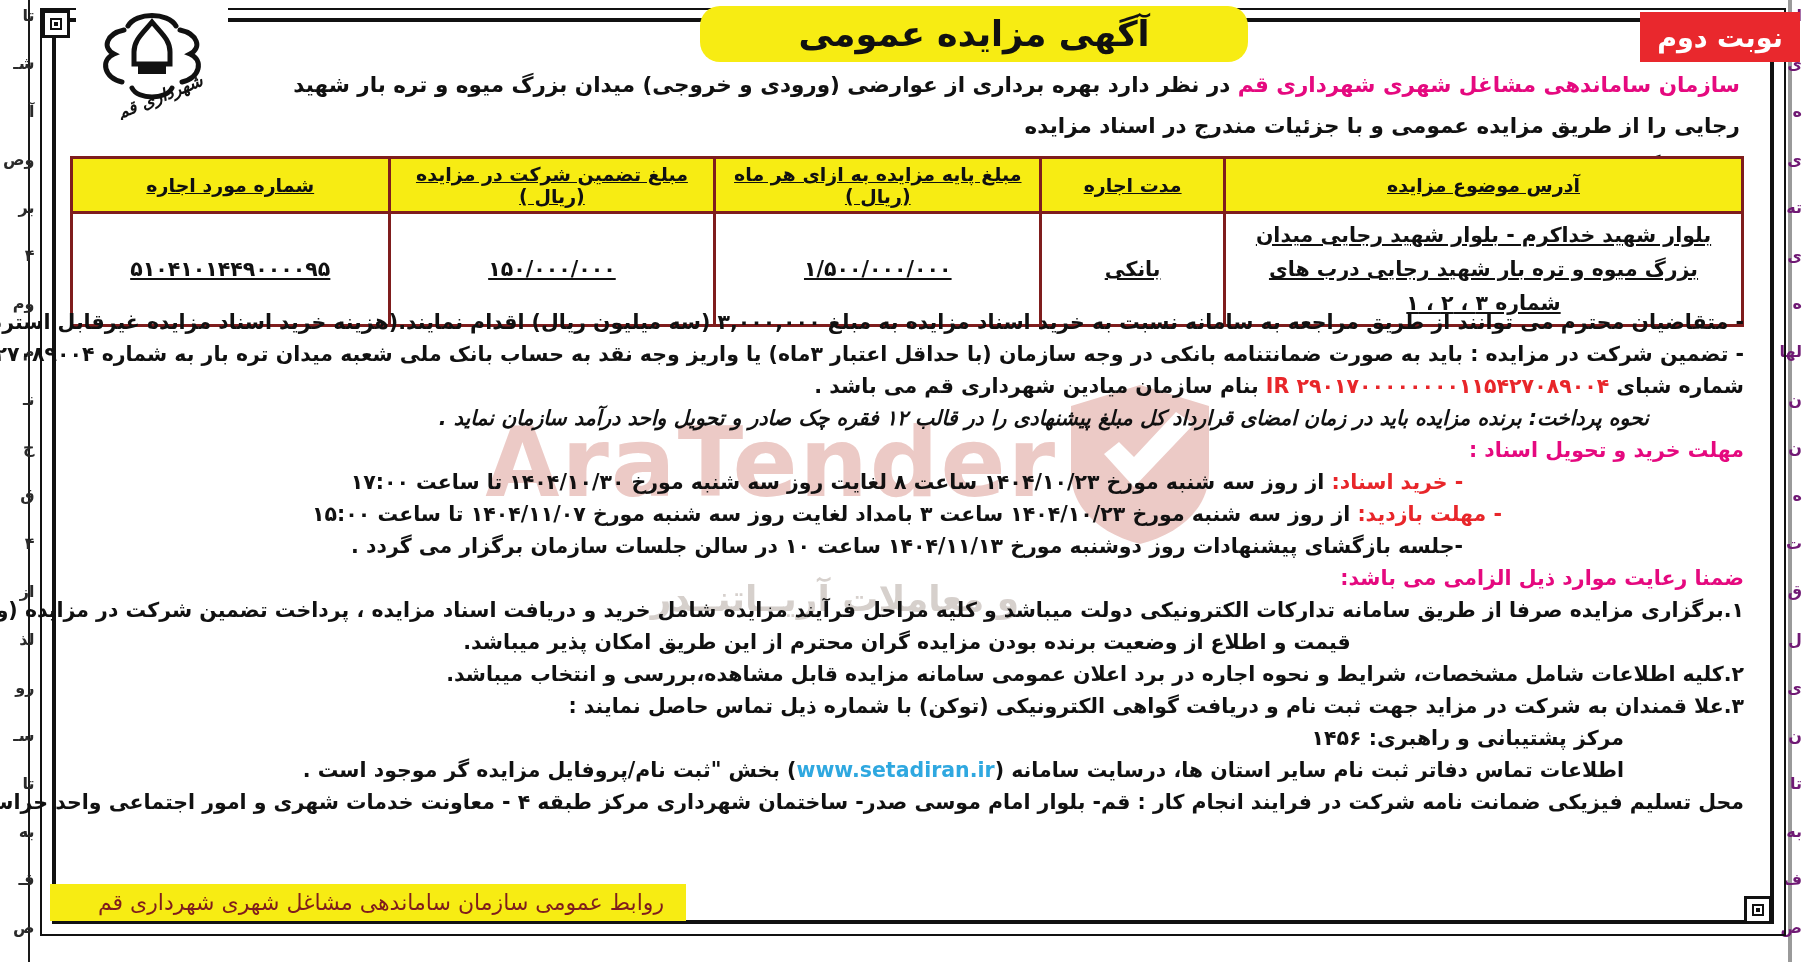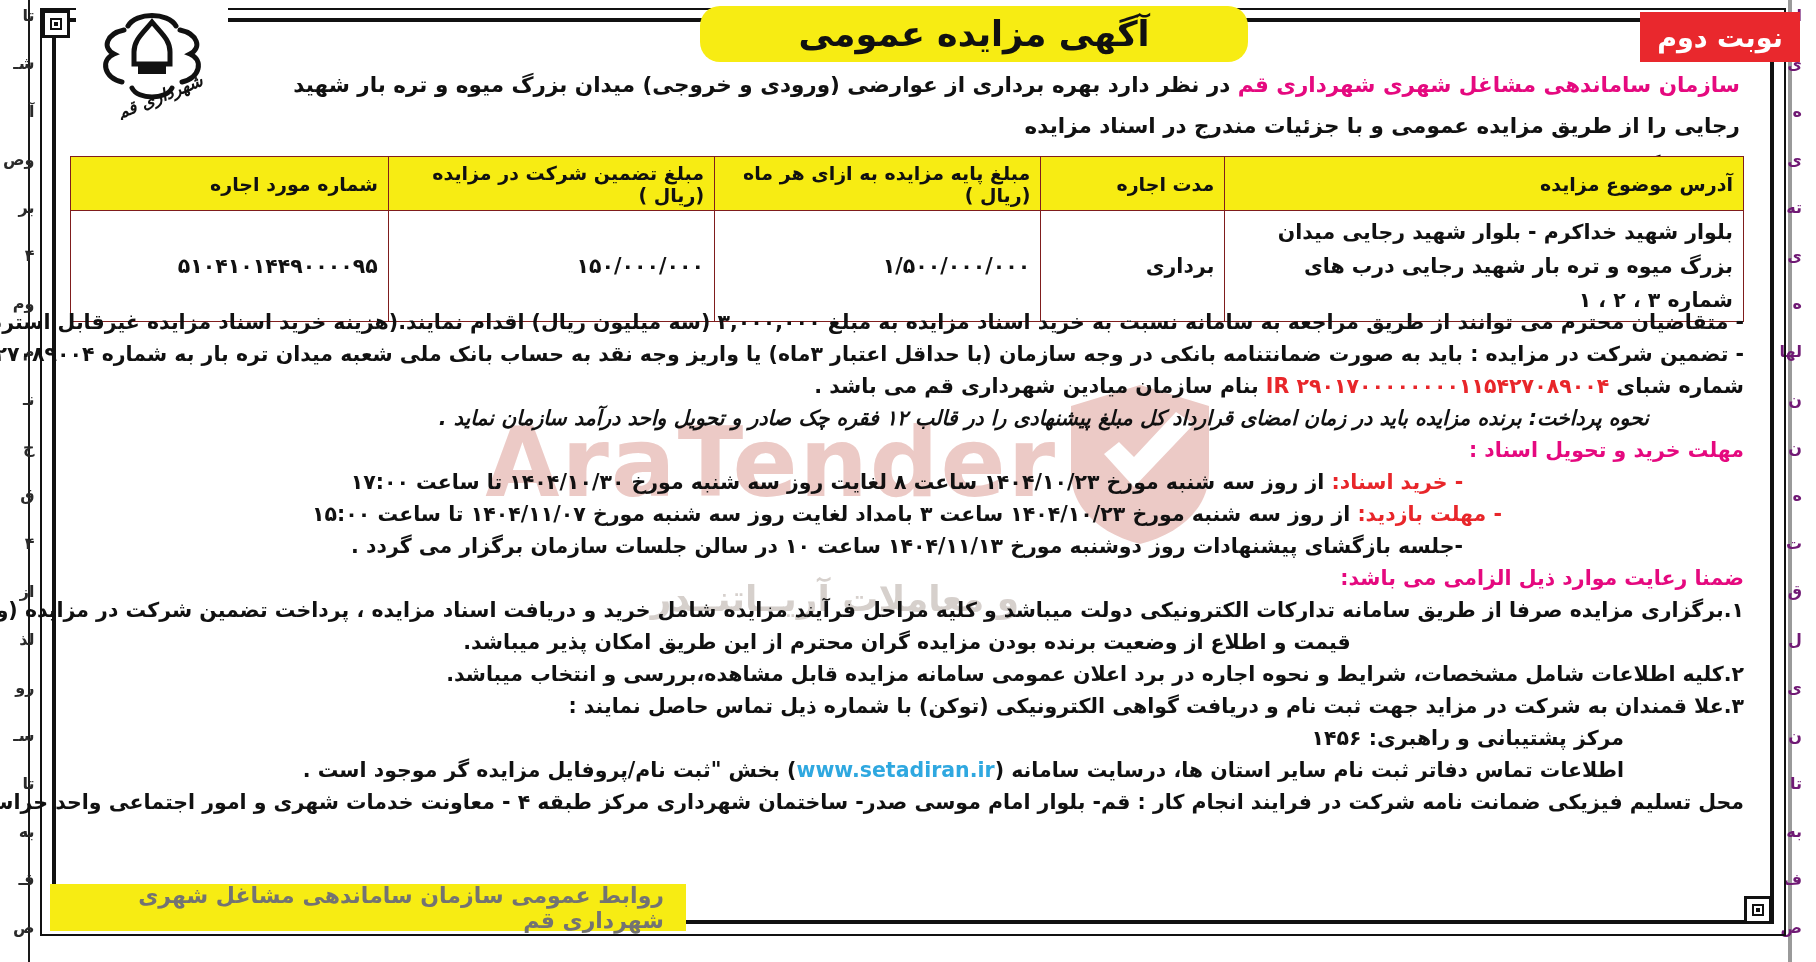--- a/index.html
+++ b/index.html
@@ -44,37 +44,37 @@
 
   
   .intro { position:absolute; left:240px; top:64px; width:1500px; z-index:2;
            font-size:21.5px; font-weight:bold; color:#111; line-height:41px; text-align:right; }
   .intro .mag { color:#e5097f; }
   .intro .blue { color:#2fa8e0; }
 
   
   table.bids { position:absolute; left:70px; top:156px; width:1674px; border-collapse:collapse;
                z-index:2; table-layout:fixed; }
-  table.bids th, table.bids td { border:1px solid #7f1d1d; text-align:right; vertical-align:middle;
-               color:#111; padding:4px 10px; }
+  table.bids th, table.bids td { border:3px solid #7f1d1d; text-align:center; vertical-align:middle;
+               color:#111; padding:4px 10px;text-decoration:underline; }
   table.bids th { background:#f7ec13; font-size:19px; font-weight:bold; height:54px; }
   table.bids td { background:#fff; font-size:20.5px; font-weight:bold; height:92px; line-height:34px; }
   .col-addr{width:31%;} .col-dur{width:11%;} .col-base{width:19.5%;} .col-guar{width:19.5%;} .col-no{width:19%;}
 
   
   .body-lines { position:absolute; left:70px; top:306px; width:1674px; z-index:2;
                 font-size:20.5px; font-weight:bold; color:#111; }
   .bline { line-height:32px; white-space:nowrap; }
   .a-right{text-align:right;} .a-center{text-align:center;}
   .bline .red{color:#e8262a;} .bline .mag{color:#e5097f;} .bline .blue{color:#2fa8e0;}
 
   
-  .footer-box { position:absolute; left:50px; top:884px; width:636px; height:47px; background:#f7ec13;
+  .footer-box { position:absolute; left:50px; top:884px; width:636px; height:37px; background:#f7ec13;
                 z-index:4; display:flex; align-items:center; justify-content:flex-start;
-                padding-right:22px; font-size:22px; font-weight:bold; color:#737373; }
+                padding-right:22px; font-size:22px; font-weight:normal; color:#7f1d1d; }
 
   
   .watermark { position:absolute; left:455px; top:378px; width:760px; height:240px; z-index:1;
                pointer-events:none; }
   .wm-row { display:flex; align-items:center; gap:8px; }
   .wm-latin { font-size:96px; font-weight:bold; color:#eccac6; letter-spacing:2px;
               font-family:"DejaVu Sans", sans-serif; }
   .wm-fa { margin-top:30px; font-size:36px; font-weight:bold; color:#cfc8c4;
            letter-spacing:14px; text-align:center; opacity:.85; }
 </style>
@@ -192,21 +192,21 @@
     <tbody>
         <tr>
       <th>آدرس موضوع مزایده</th>
       <th>مدت اجاره</th>
       <th>مبلغ پایه مزایده  به ازای هر ماه (ریال )</th>
       <th>مبلغ تضمین شرکت در مزایده (ریال )</th>
       <th>شماره مورد اجاره</th>
     </tr>
     <tr>
       <td>بلوار شهید خداکرم - بلوار شهید رجایی میدان بزرگ میوه و تره بار شهید رجایی درب های شماره ۳ ، ۲ ، ۱</td>
-      <td>برداری</td>
+      <td>بانکی</td>
       <td>۱/۵۰۰/۰۰۰/۰۰۰</td>
       <td>۱۵۰/۰۰۰/۰۰۰</td>
       <td>۵۱۰۴۱۰۱۴۴۹۰۰۰۰۹۵</td>
     </tr>
   </tbody>
     </table>
 
   <div class="body-lines">
       <div class="bline a-right"><span>- متقاضیان محترم می توانند از طریق مراجعه به سامانه نسبت به خرید اسناد مزایده به مبلغ ۳,۰۰۰,۰۰۰ (سه میلیون ریال) اقدام نمایند.(هزینه خرید اسناد مزایده غیرقابل استرداد می باشد) .</span></div>
       <div class="bline a-right"><span>- تضمین شرکت در مزایده : باید به صورت ضمانتنامه بانکی در وجه سازمان (با حداقل اعتبار ۳ماه) یا واریز وجه نقد به حساب بانک ملی شعبه میدان تره بار به شماره ۰۱۱۵۴۲۷۰۸۹۰۰۴ و</span></div>

